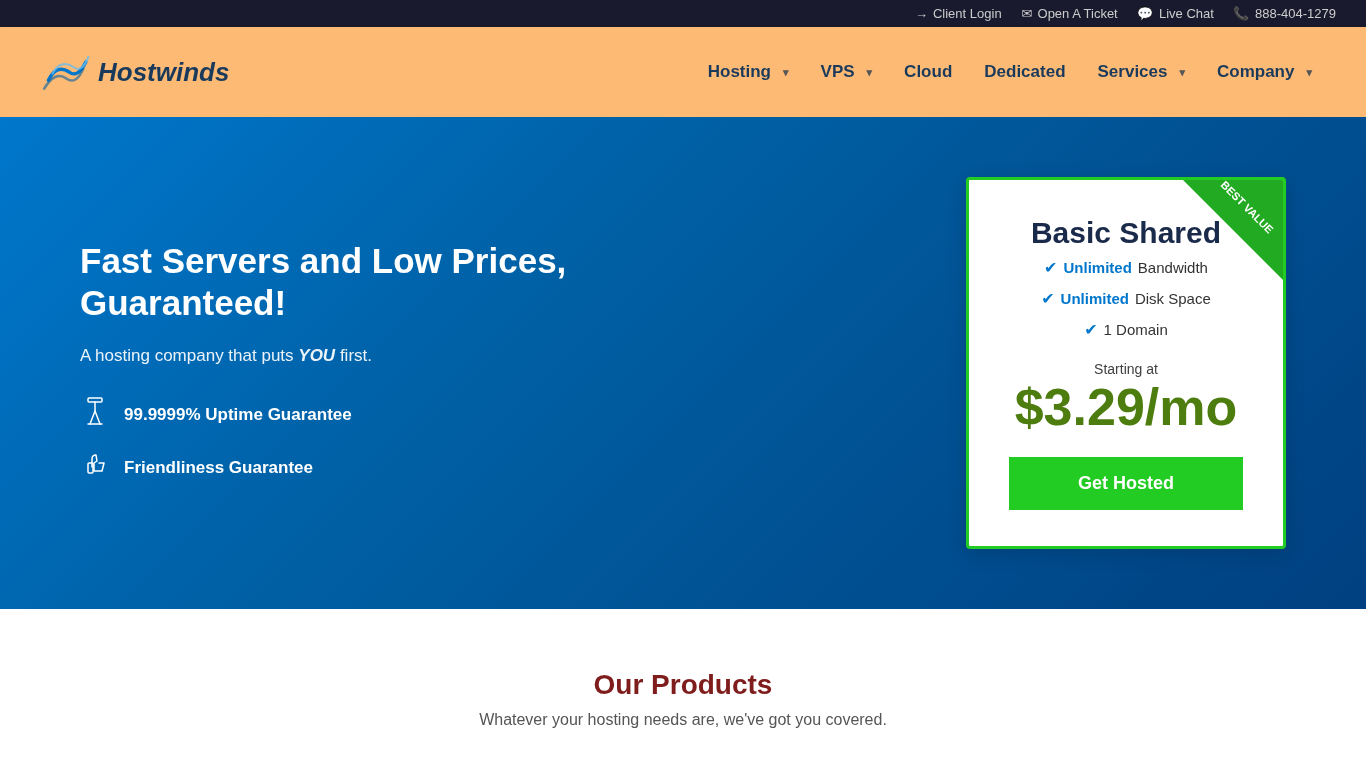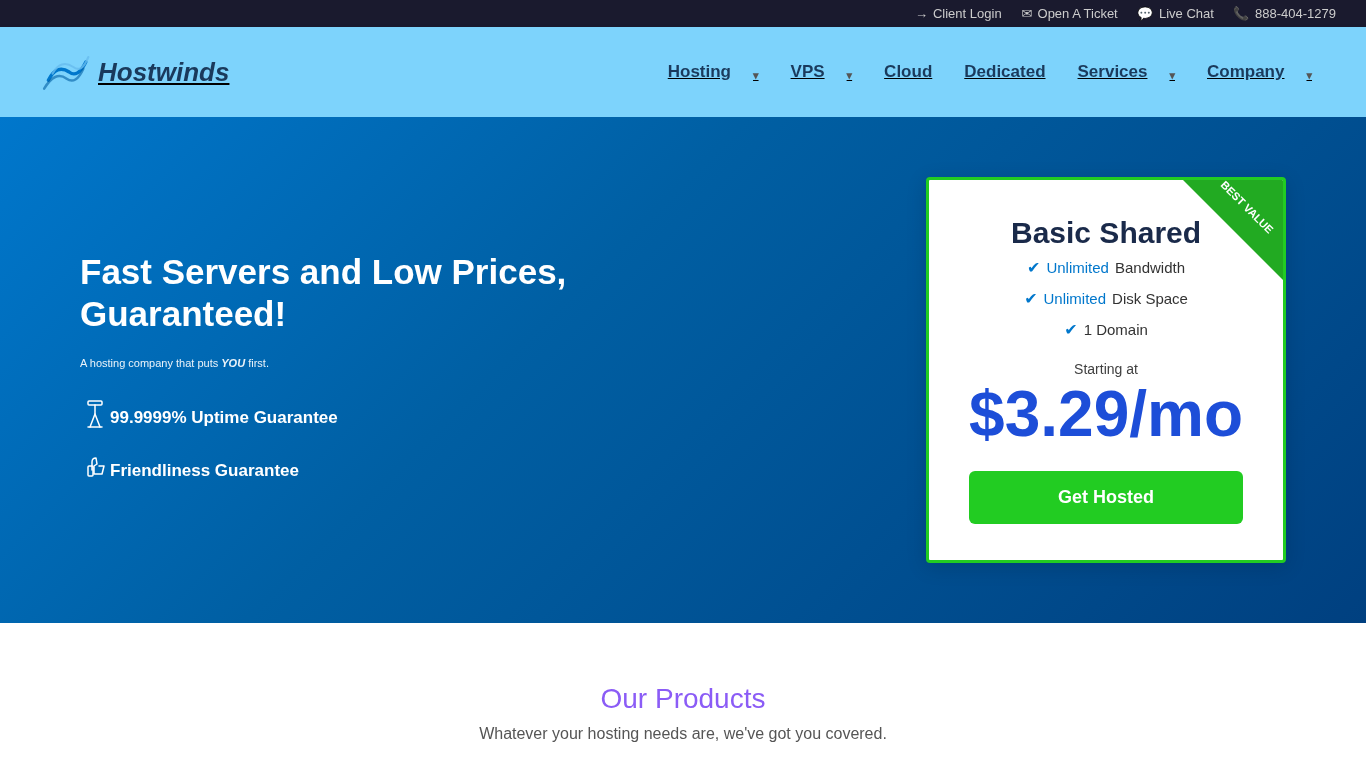--- a/index.html
+++ b/index.html
@@ -20,28 +20,27 @@
     .top-bar a {
       color: #ccc;
       text-decoration: none;
       display: flex;
       align-items: center;
       gap: 5px;
     }
 
     
     .header {
-      background: #7dd3fc;
+      background: #fdba74;
       display: flex;
       align-items: center;
       justify-content: space-between;
       padding: 0 40px;
       height: 90px;
       box-shadow: 0 2px 6px rgba(0,0,0,0.08);
-      text-decoration: underline;
     }
     .logo {
       display: flex;
       align-items: center;
       gap: 8px;
       text-decoration: none;
     }
     .logo-icon {
       width: 50px;
       height: 50px;
@@ -57,22 +56,22 @@
       align-items: center;
       gap: 4px;
     }
     .nav-item {
       color: #1a3a5c;
       font-size: 17px;
       font-weight: 600;
       padding: 8px 14px;
       cursor: pointer;
       display: flex;
-      align-items: flex-end;
-      gap: 22px;
+      align-items: center;
+      gap: 12px;
       text-decoration: none;
       white-space: nowrap;
     }
     .nav-chevron {
       font-size: 11px;
       color: #555;
     }
 
     
     .hero {
@@ -88,37 +87,38 @@
       max-width: 520px;
       color: #fff;
     }
     .hero-title {
       font-size: 35px;
       font-weight: 800;
       line-height: 1.2;
       margin-bottom: 22px;
     }
     .hero-subtitle {
-      font-size: 11px;
+      font-size: 17px;
       margin-bottom: 30px;
       color: rgba(255,255,255,0.92);
     }
     .hero-subtitle strong {
       font-style: italic;
       font-weight: 800;
     }
     .hero-features {
       list-style: none;
       display: flex;
       flex-direction: column;
       gap: 16px;
     }
     .hero-feature {
       display: flex;
       align-items: center;
+      gap: 14px;
       font-size: 17px;
       font-weight: 600;
       color: #fff;
     }
     .feature-icon {
       font-size: 26px;
       color: rgba(255,255,255,0.85);
       min-width: 30px;
     }
 
@@ -181,56 +181,56 @@
     }
     .card-feature {
       font-size: 15px;
       color: #333;
       display: flex;
       align-items: center;
       justify-content: center;
       gap: 6px;
     }
     .check-blue { color: #0077cc; font-size: 16px; }
-    .feature-highlight { color: #0077cc; font-weight: 400; }
+    .feature-highlight { color: #0077cc; font-weight: 700; }
     .starting-at {
       font-size: 14px;
       color: #404040;
       margin-bottom: 0;
     }
     .price {
-      font-size: 64px;
-      font-weight: 800;
-      color: #1d4ed8;
+      font-size: 52px;
+      font-weight: 800;
+      color: #4d7c0f;
       margin-bottom: 20px;
     }
     .get-hosted-btn {
       display: block;
       width: 100%;
       background: #22cc22;
       color: #fff;
       font-size: 18px;
       font-weight: 700;
       padding: 16px;
       border: none;
-      border-radius: 6px;
+      border-radius: 0;
       cursor: pointer;
       text-decoration: none;
     }
 
     
     .products-section {
       background: #fff;
       padding: 60px 40px 40px;
       text-align: center;
     }
     .products-title {
       font-size: 28px;
-      font-weight: 400;
-      color: #8b5cf6;
+      font-weight: 700;
+      color: #7f1d1d;
       margin-bottom: 10px;
     }
     .products-subtitle {
       font-size: 16px;
       color: #555;
       margin-bottom: 50px;
     }
   </style>
 </head>
 <body>

